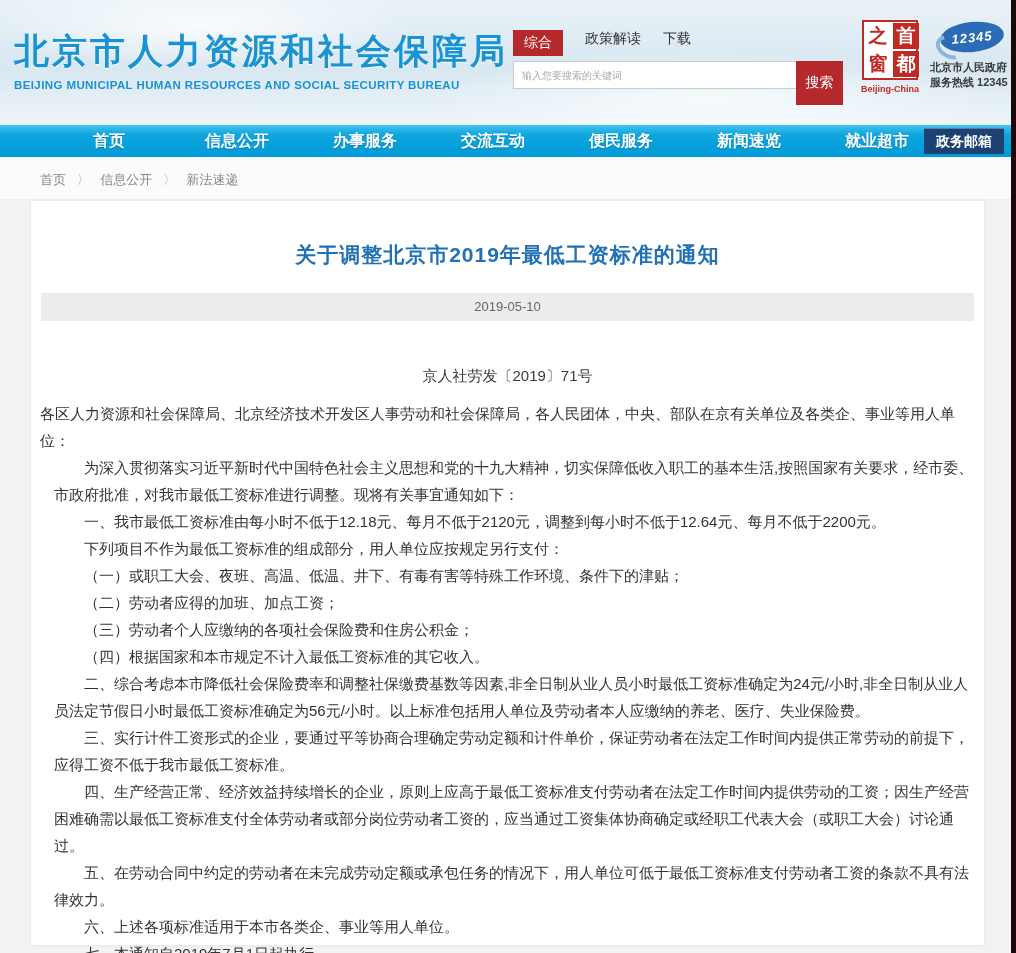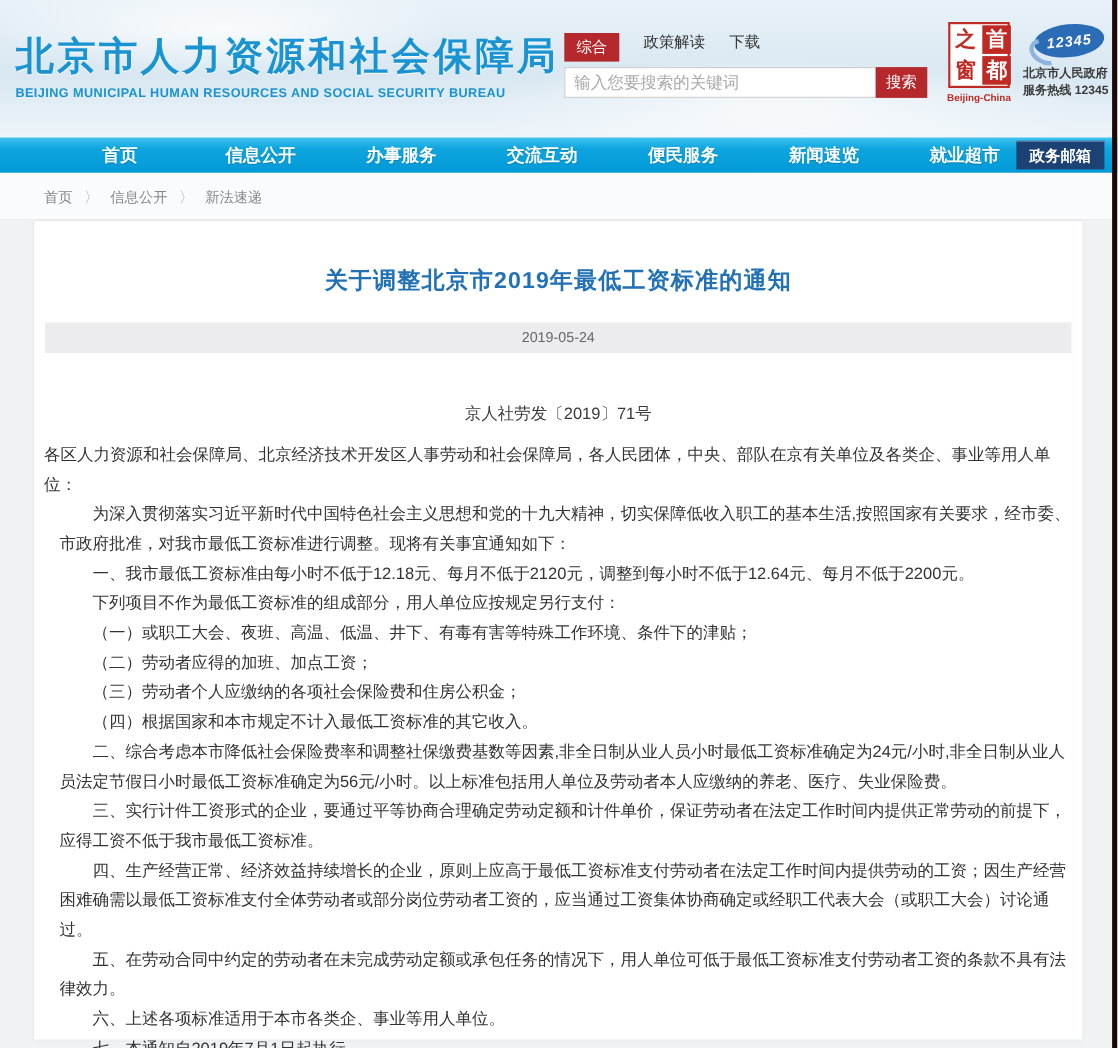--- a/index.html
+++ b/index.html
@@ -19,23 +19,23 @@
   .logo-cn { font-size:35px; font-weight:bold; color:#1a93d2; letter-spacing:3px;
     text-shadow:0 1px 1px rgba(255,255,255,.9); }
   .logo-en { font-size:11.5px; font-weight:bold; color:#1a93d2; letter-spacing:.4px; margin-top:4px; }
 
   .tabs-row { position:absolute; left:513px; top:30px; display:flex; align-items:flex-start; gap:22px; z-index:2; }
   .tab { font-size:14px; color:#333; cursor:pointer; }
   .tab.active { background:#b5292c; color:#fff; padding:4px 11px; }
 
   .search-row { position:absolute; left:513px; top:61px; display:flex; z-index:2; }
   .search-input { width:283px; height:28px; border:1px solid #ccc; border-right:none; background:#fff;
-    padding:0 8px; font-size:15px; color:#555; outline:none; }
+    padding:0 8px; font-size:10px; color:#555; outline:none; }
   .search-input::placeholder { color:#aaa; }
-  .search-btn { width:47px; height:28px; background:#b5292c; color:#fff; border:none; font-size:14px; cursor:pointer; }
+  .search-btn { width:47px; height:44px; background:#b5292c; color:#fff; border:none; font-size:14px; cursor:pointer; }
 
   .capital-logo { position:absolute; left:859px; top:20px; width:62px; text-align:center; z-index:2; }
   .capital-grid { display:grid; grid-template-columns:26px 26px; grid-template-rows:26px 26px; gap:2px;
     width:56px; margin:0 auto; border:2px solid #c02a24; background:#fff; padding:1px; }
   .capital-grid span { display:flex; align-items:center; justify-content:center; font-size:19px; font-weight:bold; }
   .cap-white { background:#fff; color:#c02a24; }
   .cap-red { background:#c02a24; color:#fff; }
   .capital-caption { font-size:9px; font-weight:bold; color:#c02a24; margin-top:4px; }
 
   .hotline-logo { position:absolute; left:930px; top:22px; width:90px; z-index:2; }
@@ -139,21 +139,21 @@
       <span class="crumb">首页</span>
       <span class="sep">〉</span>
       <span class="crumb">信息公开</span>
       <span class="sep">〉</span>
       <span class="crumb">新法速递</span>
     </div>
   </div>
 
   <div class="panel">
     <div class="art-title">关于调整北京市2019年最低工资标准的通知</div>
-    <div class="date-bar">2019-05-24</div>
+    <div class="date-bar">2019-05-10</div>
     <div class="doc-no">京人社劳发〔2019〕71号</div>
 
     <div class="body-text">
       <p>各区人力资源和社会保障局、北京经济技术开发区人事劳动和社会保障局，各人民团体，中央、部队在京有关单位及各类企、事业等用人单位：</p>
       <p class="indent">为深入贯彻落实习近平新时代中国特色社会主义思想和党的十九大精神，切实保障低收入职工的基本生活,按照国家有关要求，经市委、市政府批准，对我市最低工资标准进行调整。现将有关事宜通知如下：</p>
       <p class="indent">一、我市最低工资标准由每小时不低于12.18元、每月不低于2120元，调整到每小时不低于12.64元、每月不低于2200元。</p>
       <p class="indent">下列项目不作为最低工资标准的组成部分，用人单位应按规定另行支付：</p>
       <p class="indent">（一）或职工大会、夜班、高温、低温、井下、有毒有害等特殊工作环境、条件下的津贴；</p>
       <p class="indent">（二）劳动者应得的加班、加点工资；</p>
       <p class="indent">（三）劳动者个人应缴纳的各项社会保险费和住房公积金；</p>

